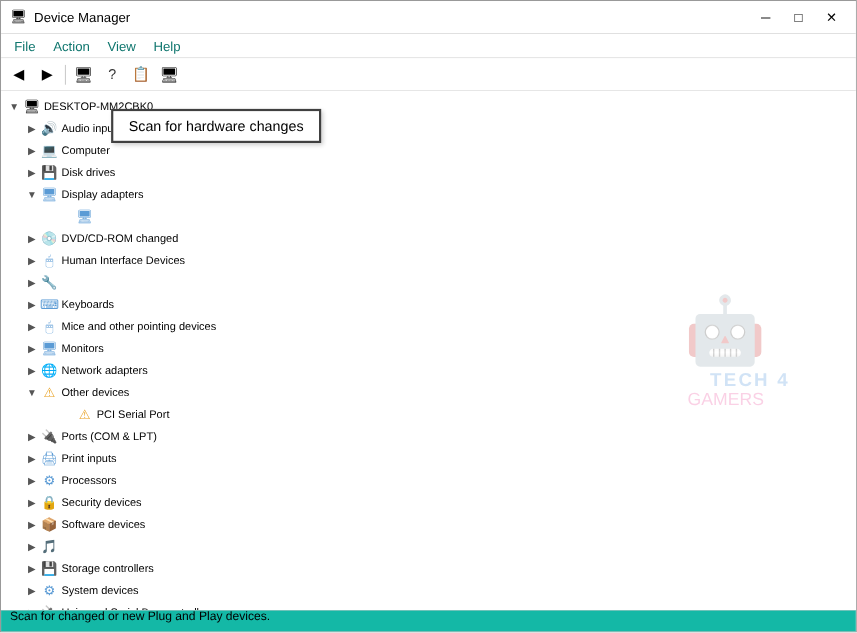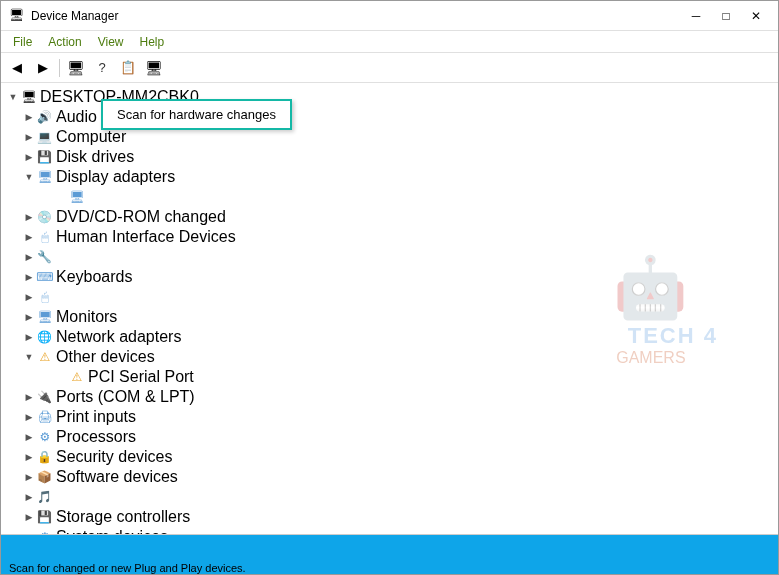--- a/index.html
+++ b/index.html
@@ -62,21 +62,21 @@
       display: flex;
       align-items: center;
       padding: 0 4px;
       border-bottom: 1px solid #e0e0e0;
       background: #fff;
     }
     .menu-item {
       padding: 2px 8px;
       cursor: pointer;
       font-size: 12px;
-      color: #4d7c0f;
+      color: #0f766e;
     }
     .toolbar {
       height: 30px;
       display: flex;
       align-items: center;
       padding: 2px 4px;
       border-bottom: 1px solid #e0e0e0;
       background: #fff;
       gap: 2px;
     }
@@ -133,28 +133,28 @@
     .item-icon {
       width: 16px;
       height: 16px;
       display: flex;
       align-items: center;
       justify-content: center;
       margin-right: 3px;
       flex-shrink: 0;
     }
     .item-label {
-      font-size: 16px;
+      font-size: 10px;
     }
     .tooltip-box {
       position: absolute;
       top: 16px;
       left: 100px;
       background: #fff;
-      border: 2px solid #14b8a6;
+      border: 2px solid #404040;
       padding: 6px 14px;
       font-size: 13px;
       color: #000;
       z-index: 100;
       white-space: nowrap;
       box-shadow: 2px 2px 4px rgba(0,0,0,0.2);
     }
     .watermark {
       position: absolute;
       right: 60px;
@@ -162,36 +162,36 @@
       transform: translateY(-50%);
       opacity: 0.25;
       pointer-events: none;
       text-align: center;
     }
     .watermark-icon {
       font-size: 60px;
       color: #4a90d9;
     }
     .watermark-text {
-      font-size: 22px;
+      font-size: 17px;
       font-weight: bold;
       color: #4a90d9;
       letter-spacing: 2px;
       margin-left: 44px;
     }
     .watermark-sub {
       font-size: 16px;
-      color: #c2410c;
+      color: #ec4899;
     }
     .status-bar {
-      height: 40px;
-      background: #0ea5e9;
+      height: 20px;
+      background: #14b8a6;
       border-top: 1px solid #ccc;
       display: flex;
-      align-items: flex-end;
+      align-items: flex-start;
       padding: 0 8px;
       font-size: 11px;
       color: #000;
     }
 
     
     .icon-computer { color: #5b9bd5; }
     .icon-audio { color: #5b9bd5; }
     .icon-disk { color: #5b9bd5; }
     .icon-display { color: #5b9bd5; }
@@ -310,20 +310,21 @@
 
       <div class="tree-item" style="padding-left:20px;">
         <span class="expand-icon">▶</span>
         <span class="item-icon icon-keyboard">⌨</span>
         <span class="item-label">Keyboards</span>
       </div>
 
       <div class="tree-item" style="padding-left:20px;">
         <span class="expand-icon">▶</span>
         <span class="item-icon icon-mouse">🖱</span>
+        <span class="item-label">Mice and other pointing devices</span>
       </div>
 
       <div class="tree-item" style="padding-left:20px;">
         <span class="expand-icon">▶</span>
         <span class="item-icon icon-monitor">🖥</span>
         <span class="item-label">Monitors</span>
       </div>
 
       <div class="tree-item" style="padding-left:20px;">
         <span class="expand-icon">▶</span>

